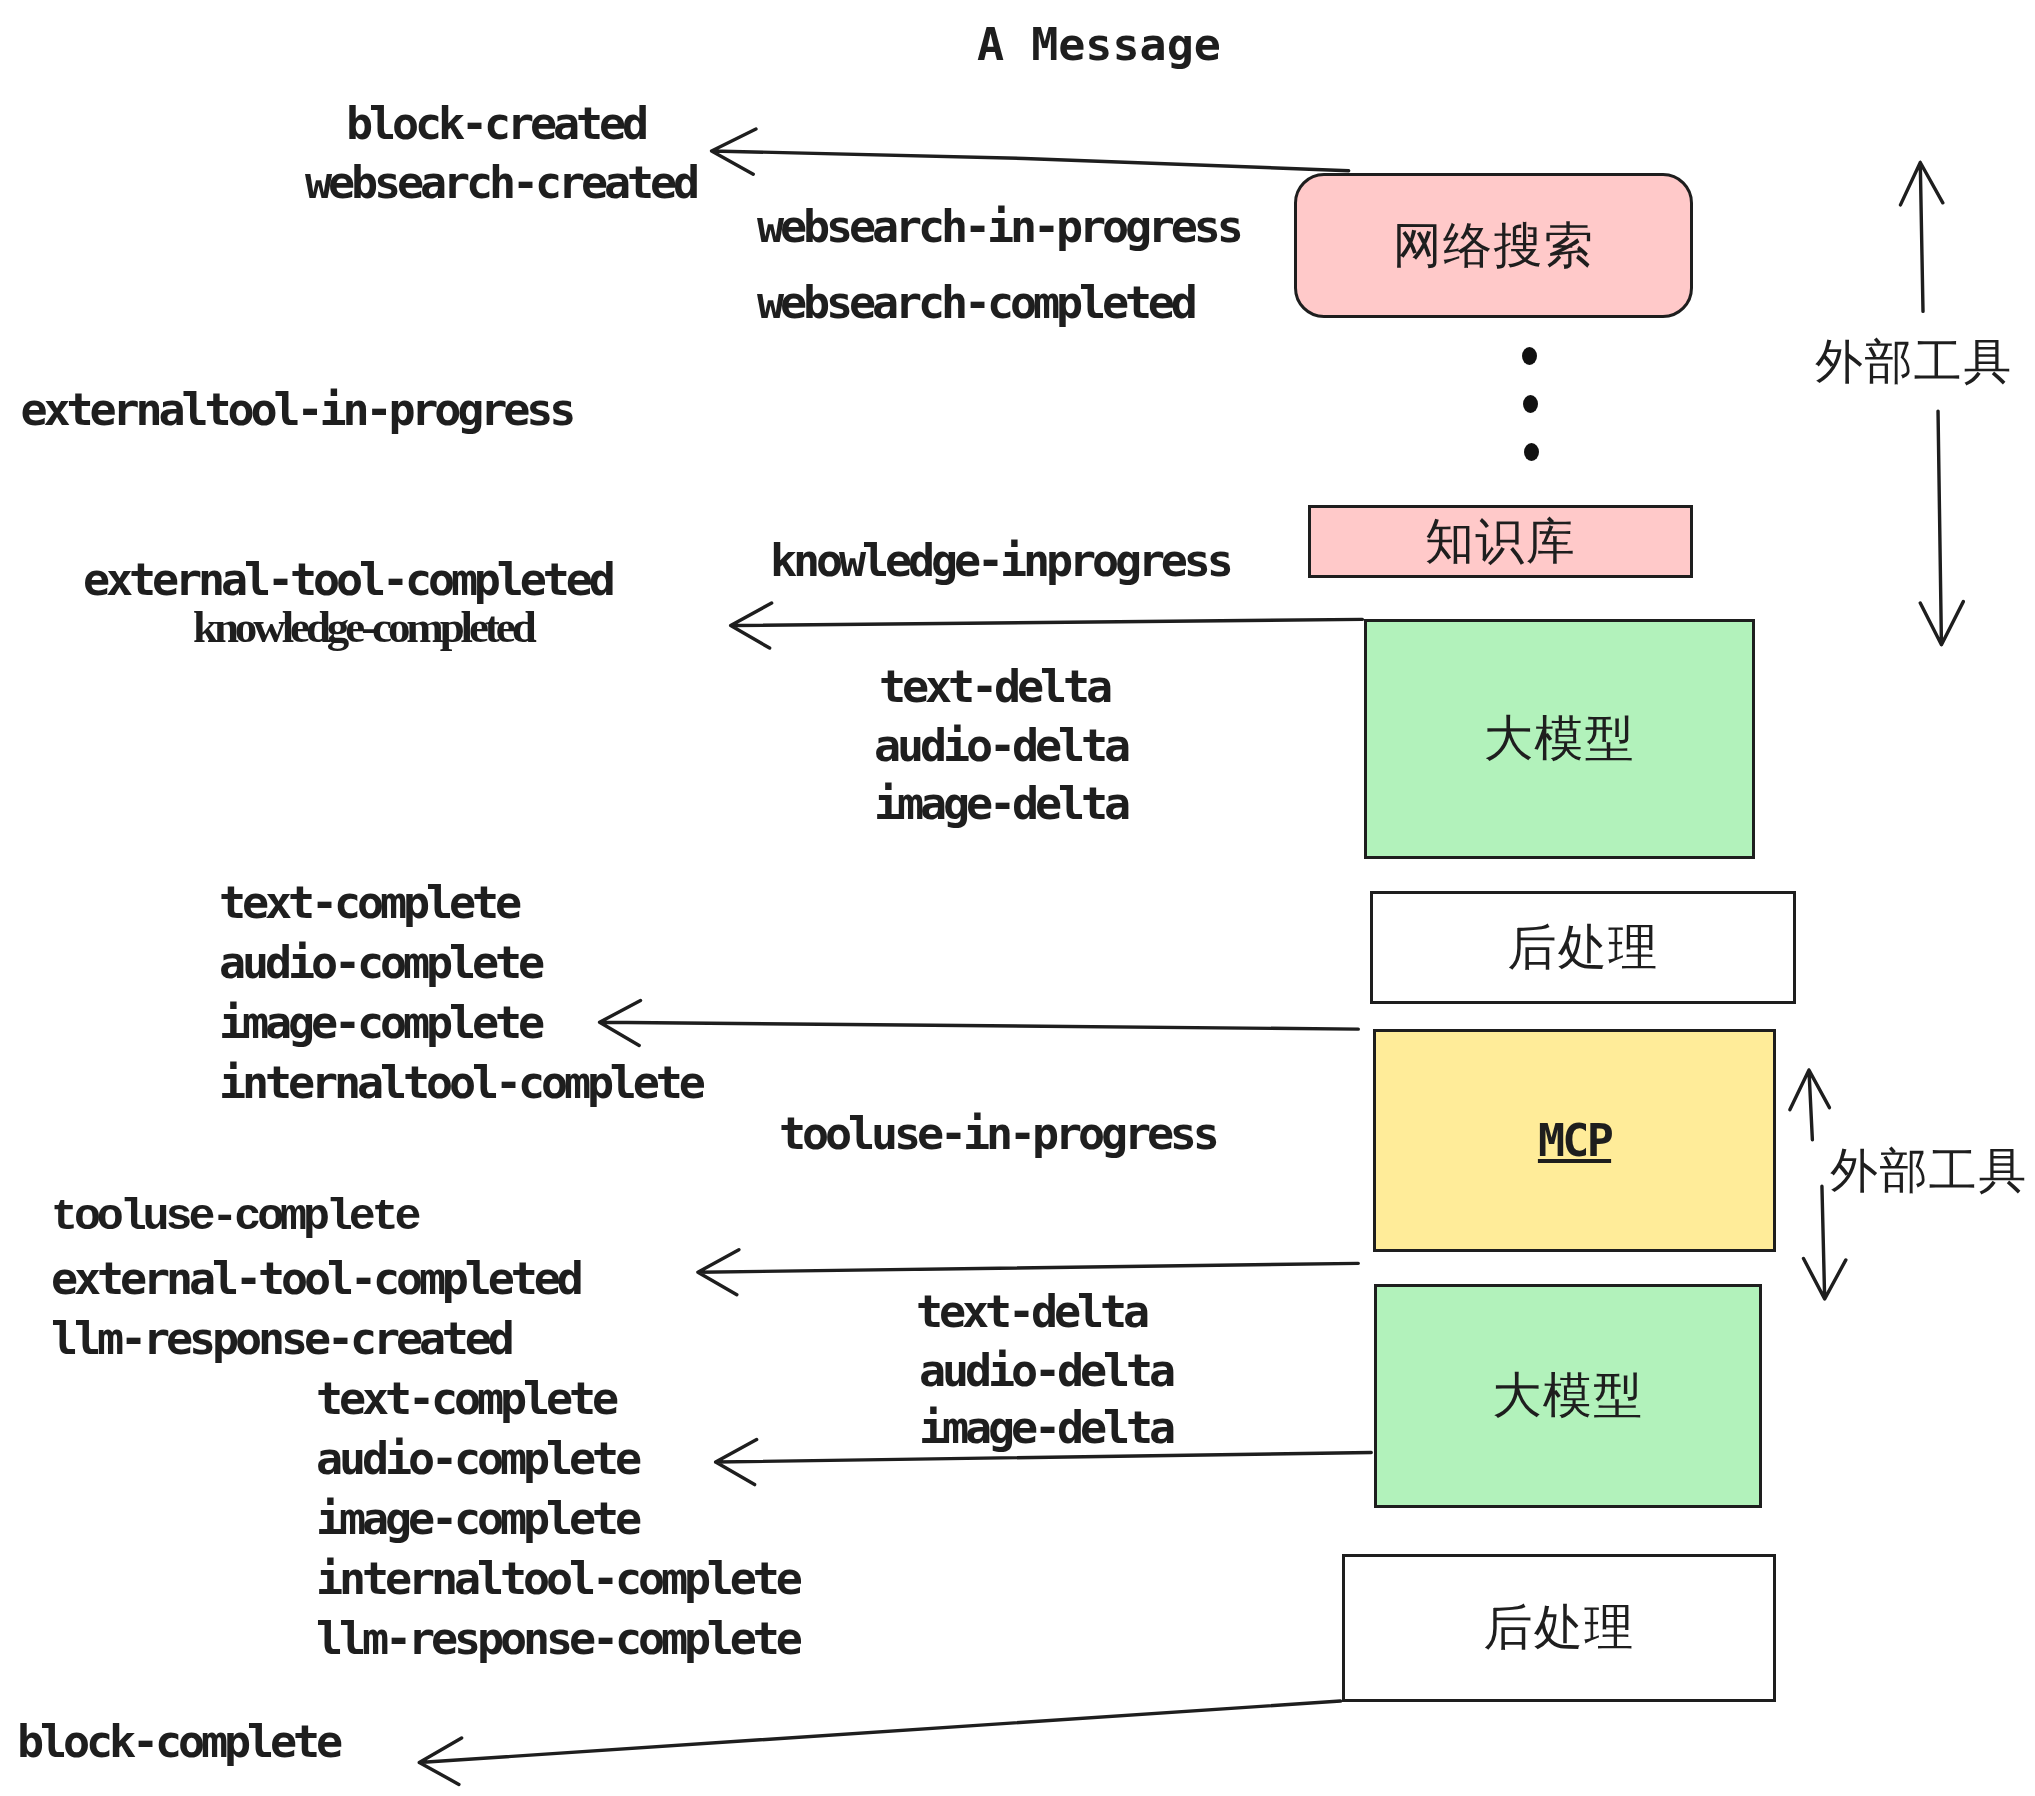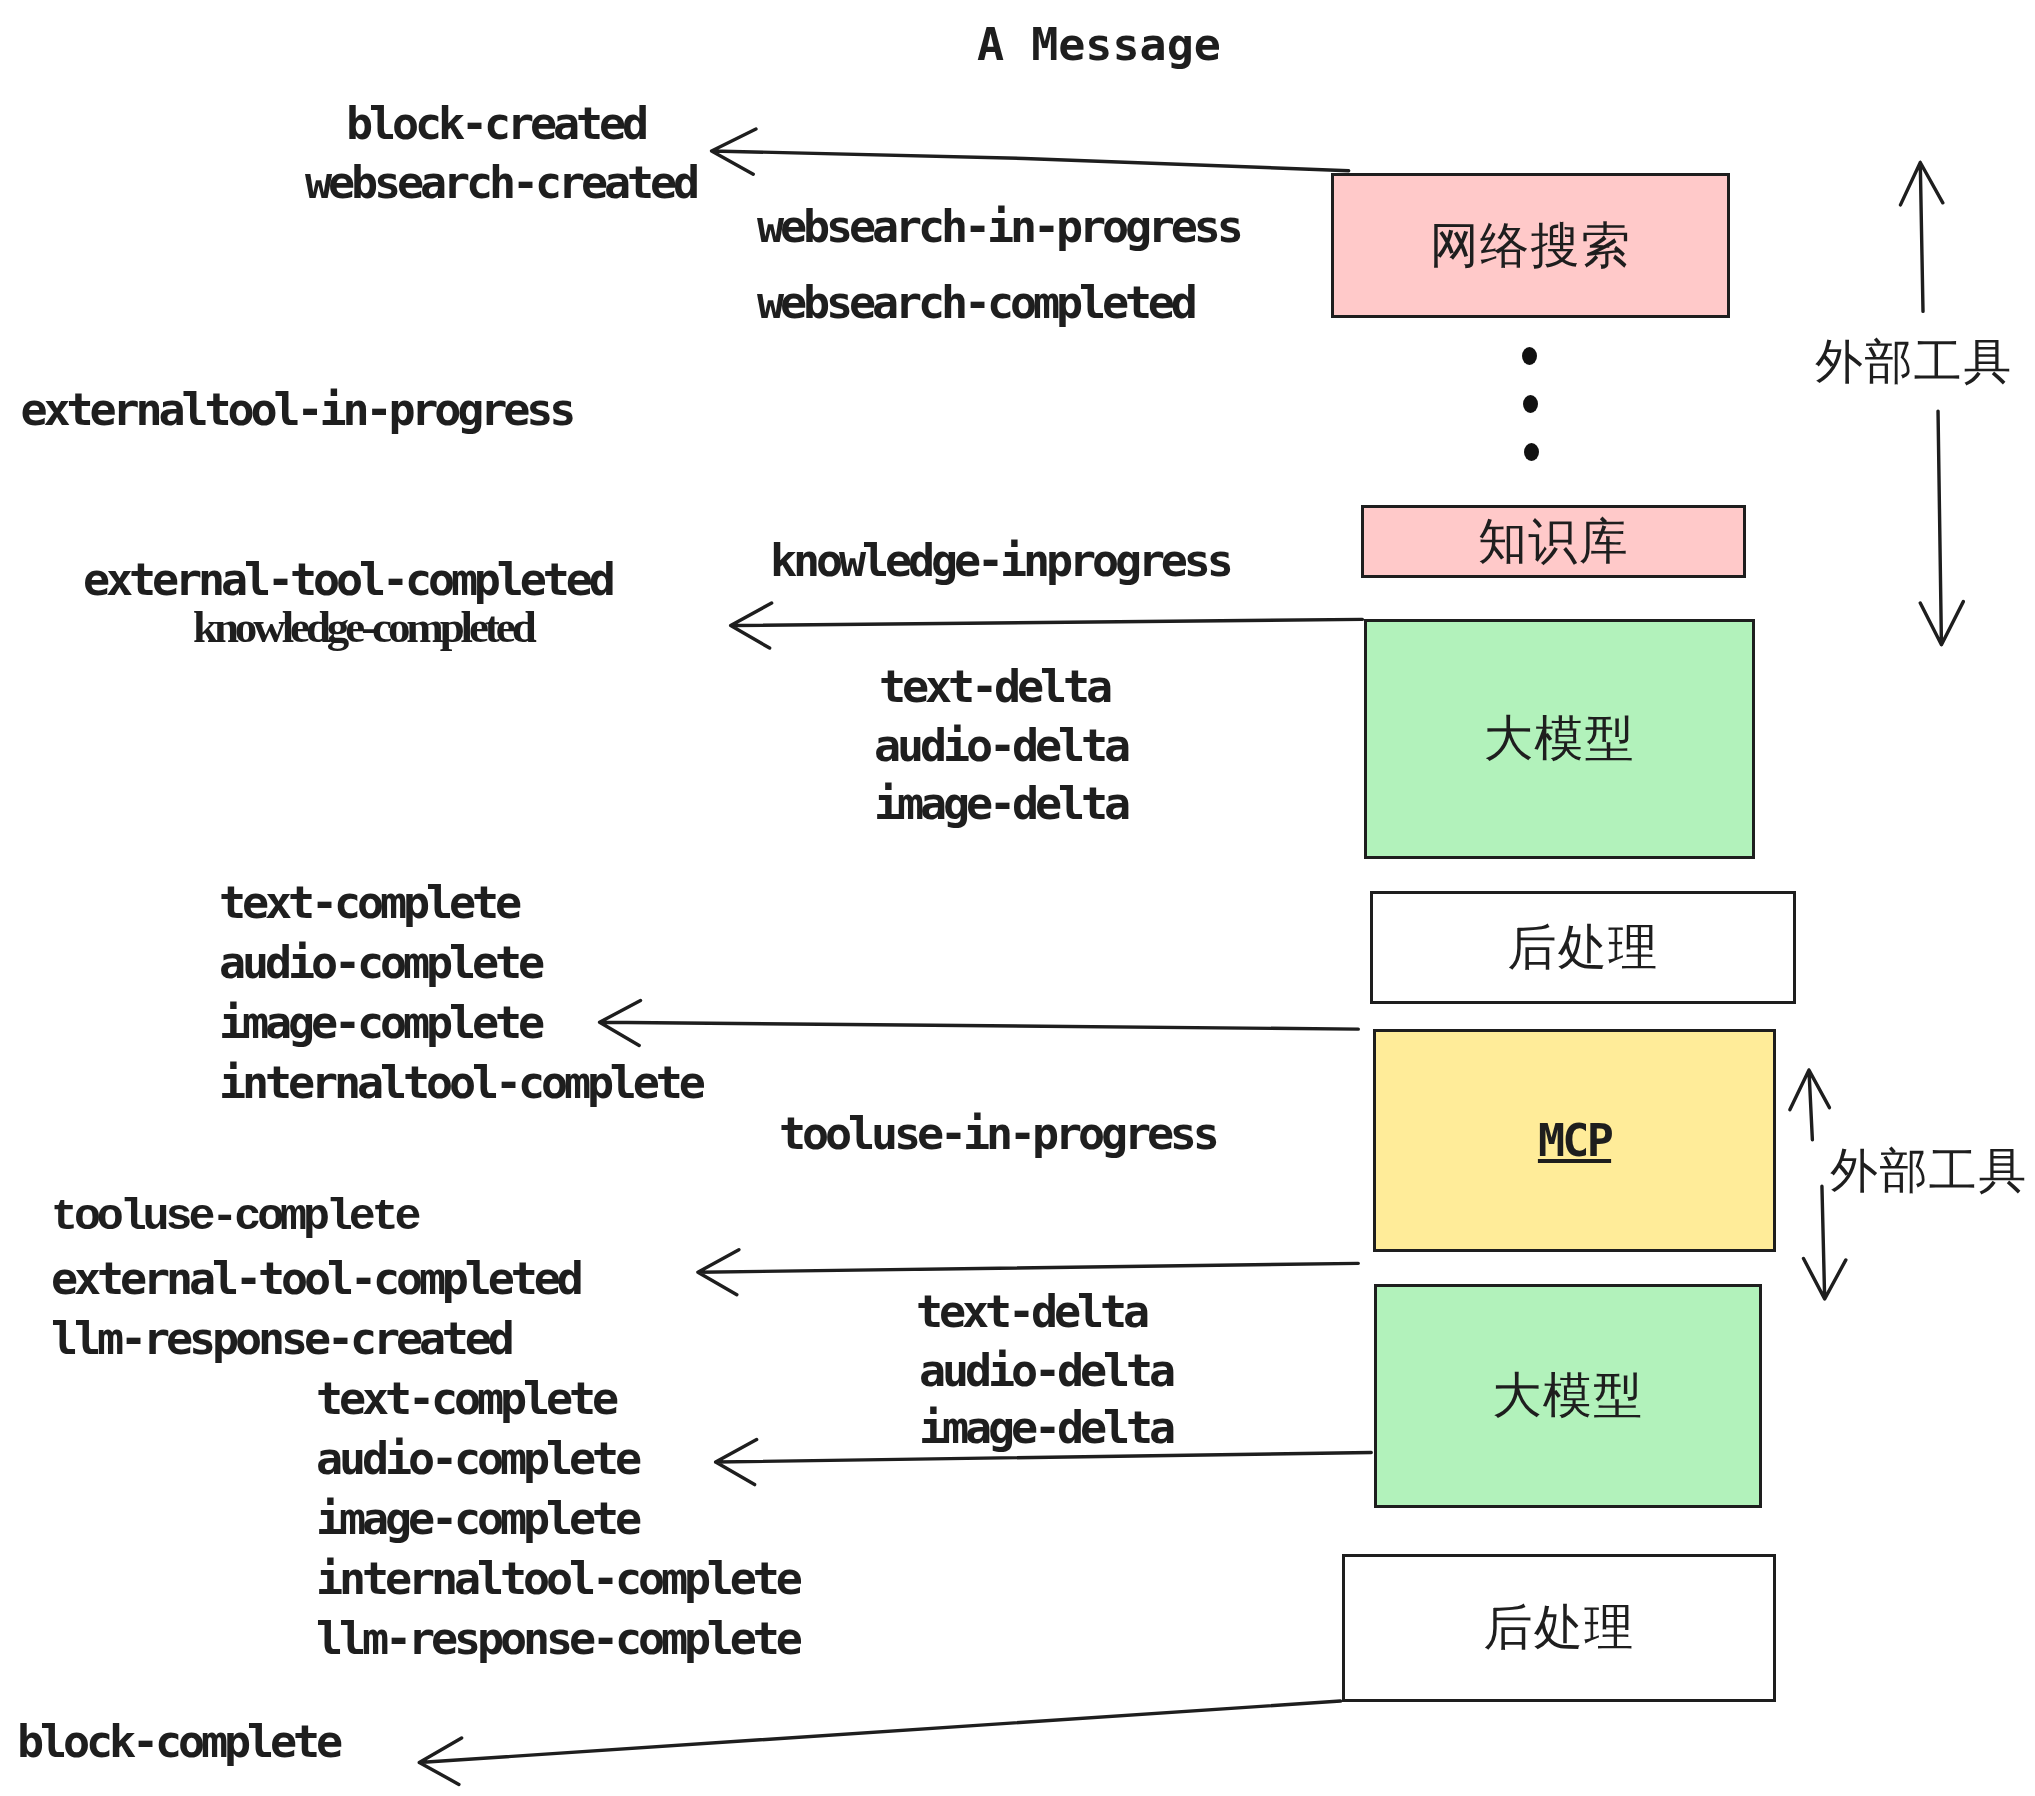--- a/index.html
+++ b/index.html
@@ -71,22 +71,22 @@
   <div class="ev" style="left:316px;top:1371px;">text-complete</div>
   <div class="ev" style="left:316px;top:1431px;">audio-complete</div>
   <div class="ev" style="left:316px;top:1491px;">image-complete</div>
   <div class="ev" style="left:316px;top:1551px;">internaltool-complete</div>
   <div class="ev" style="left:316px;top:1611px;">llm-response-complete</div>
   <div class="ev" style="left:916px;top:1284px;">text-delta</div>
   <div class="ev" style="left:919px;top:1343px;">audio-delta</div>
   <div class="ev" style="left:919px;top:1400px;">image-delta</div>
   <div class="ev" style="left:17px;top:1714px;">block-complete</div>
 
-  <div class="box pink" style="left:1331px;top:173px;width:399px;height:145px;">网络搜索</div>
-  <div class="box pink" style="left:1361px;top:505px;width:385px;height:73px;">知识库</div>
+  <div class="box pink" style="left:1294px;top:173px;width:399px;height:145px;border-radius:30px;">网络搜索</div>
+  <div class="box pink" style="left:1308px;top:505px;width:385px;height:73px;">知识库</div>
   <div class="box green" style="left:1364px;top:619px;width:391px;height:240px;">大模型</div>
   <div class="box white" style="left:1370px;top:891px;width:426px;height:113px;">后处理</div>
   <div class="box yellow mono" style="left:1373px;top:1029px;width:403px;height:223px;text-decoration:underline;">MCP</div>
   <div class="box green" style="left:1374px;top:1284px;width:388px;height:224px;">大模型</div>
   <div class="box white" style="left:1342px;top:1554px;width:434px;height:148px;">后处理</div>
 
   <div class="dot" style="left:1522px;top:347px;"></div>
   <div class="dot" style="left:1523px;top:395px;"></div>
   <div class="dot" style="left:1524px;top:443px;"></div>
 

